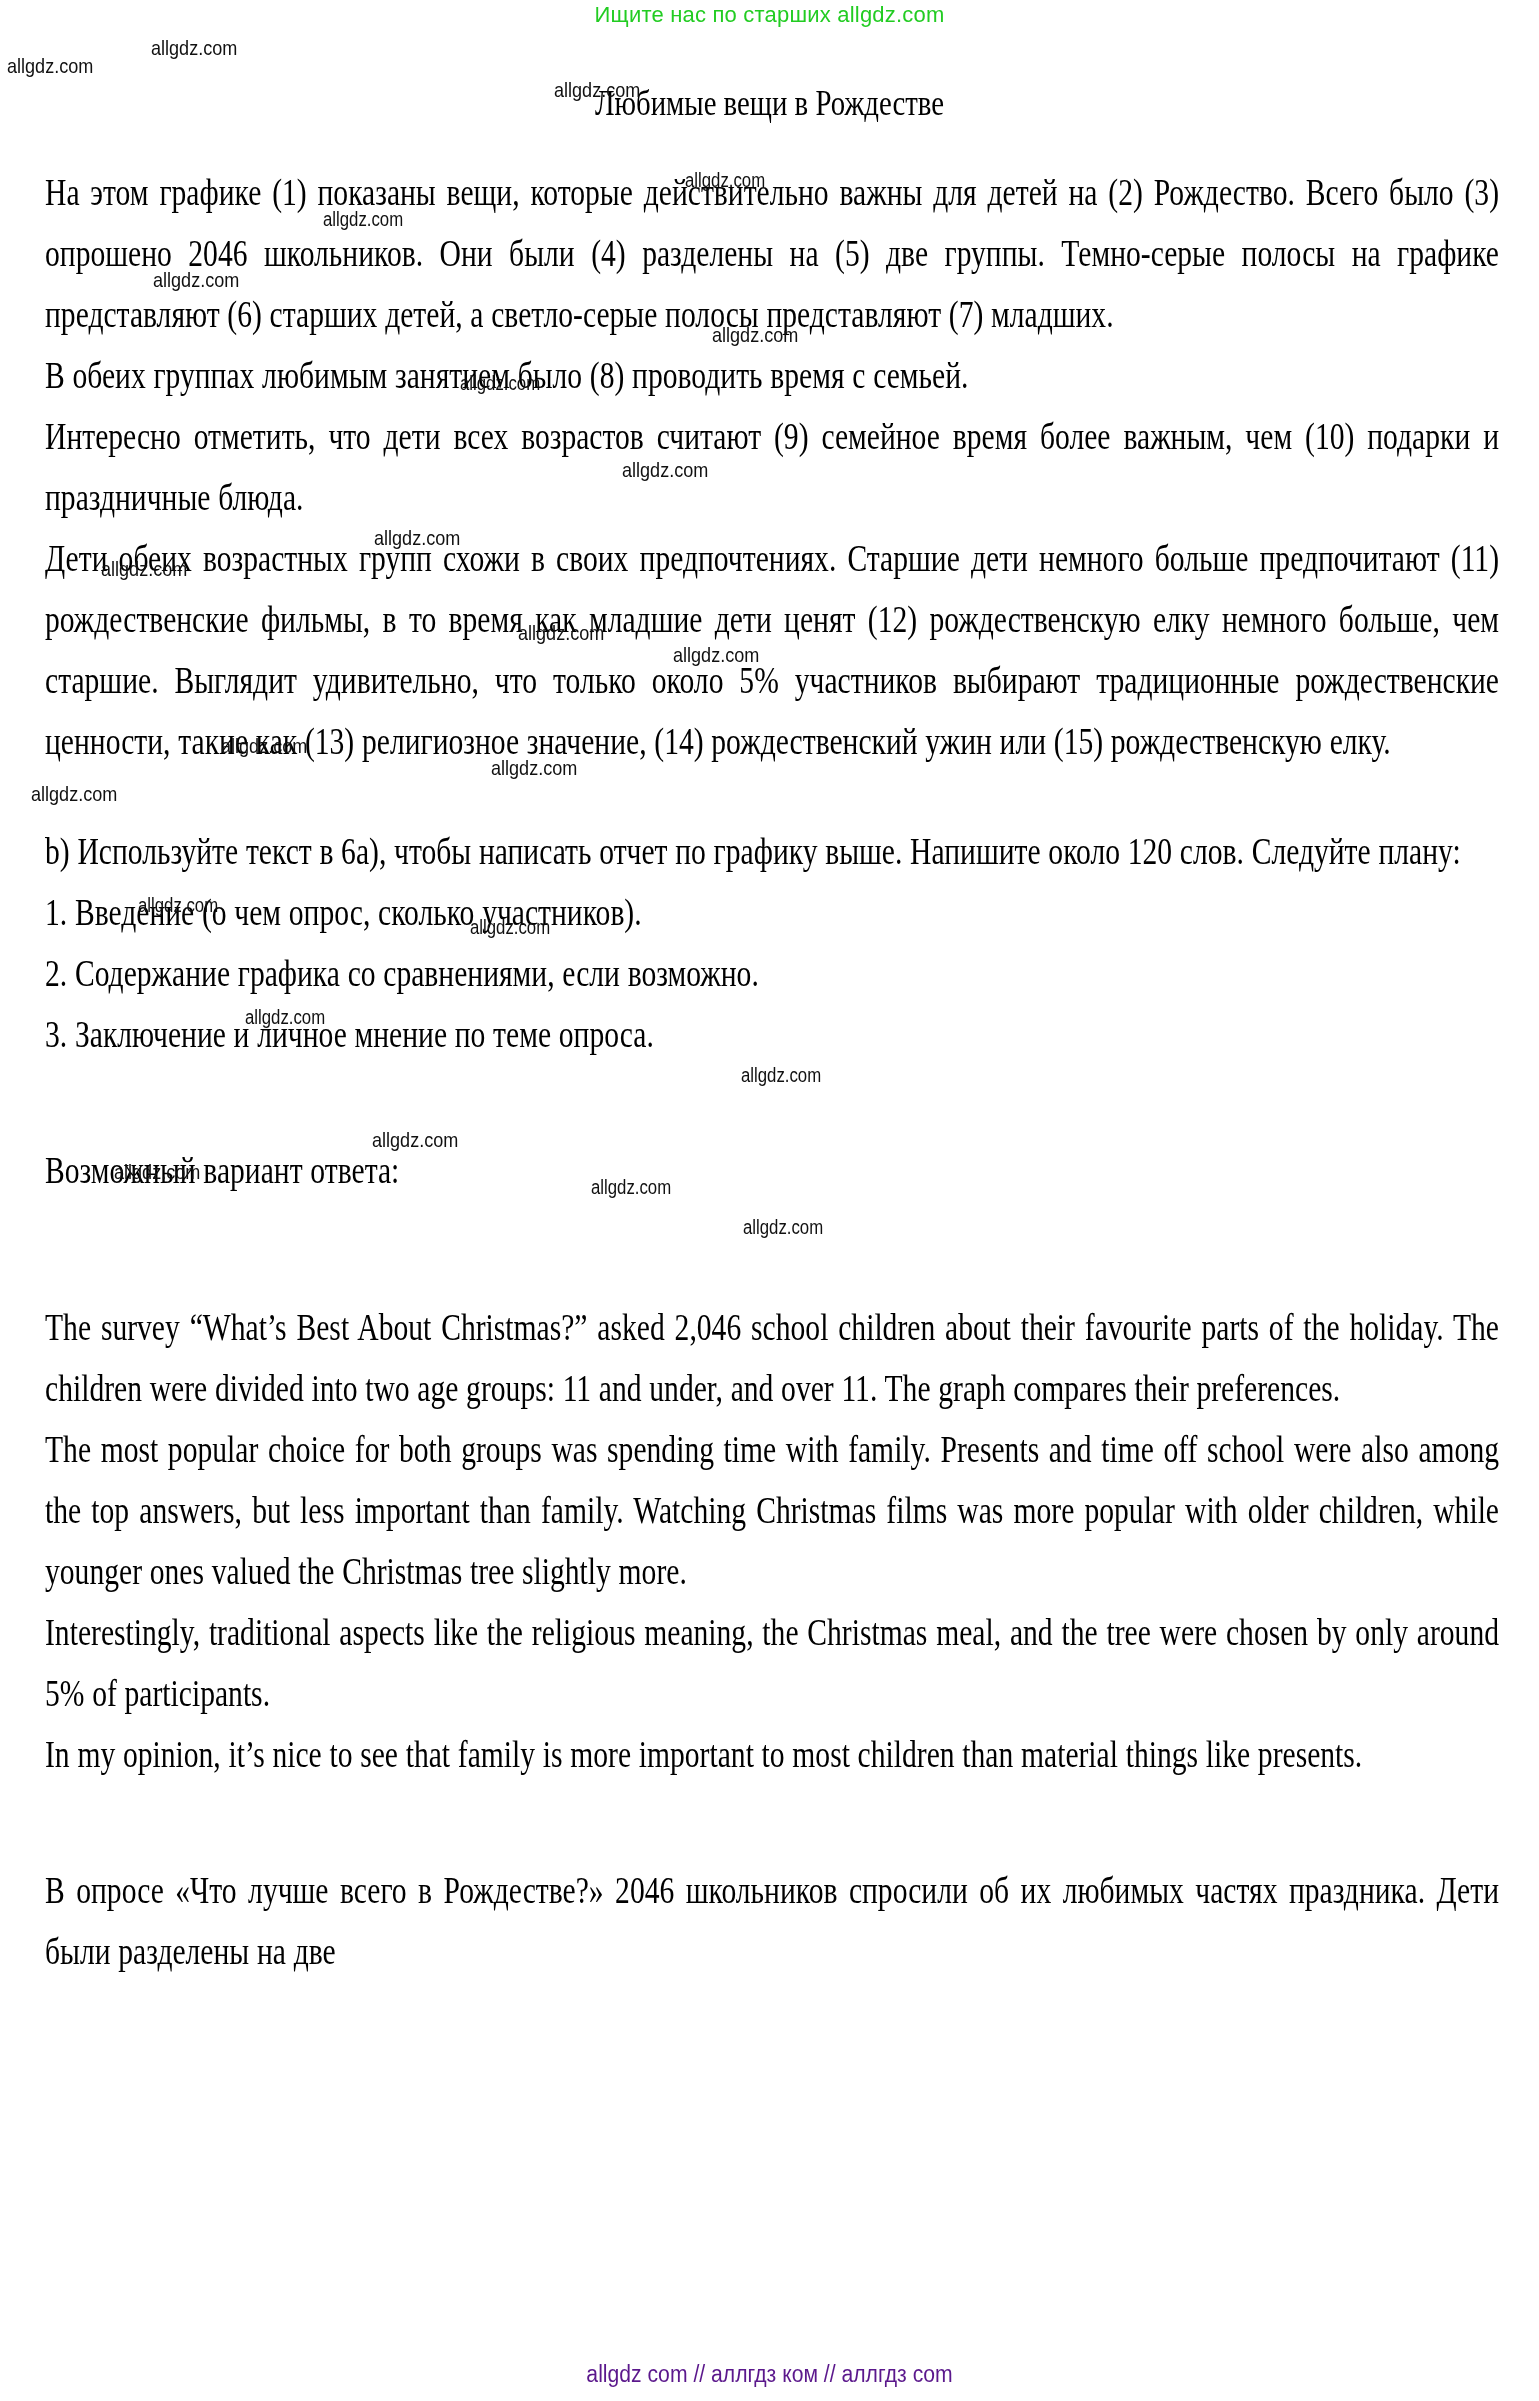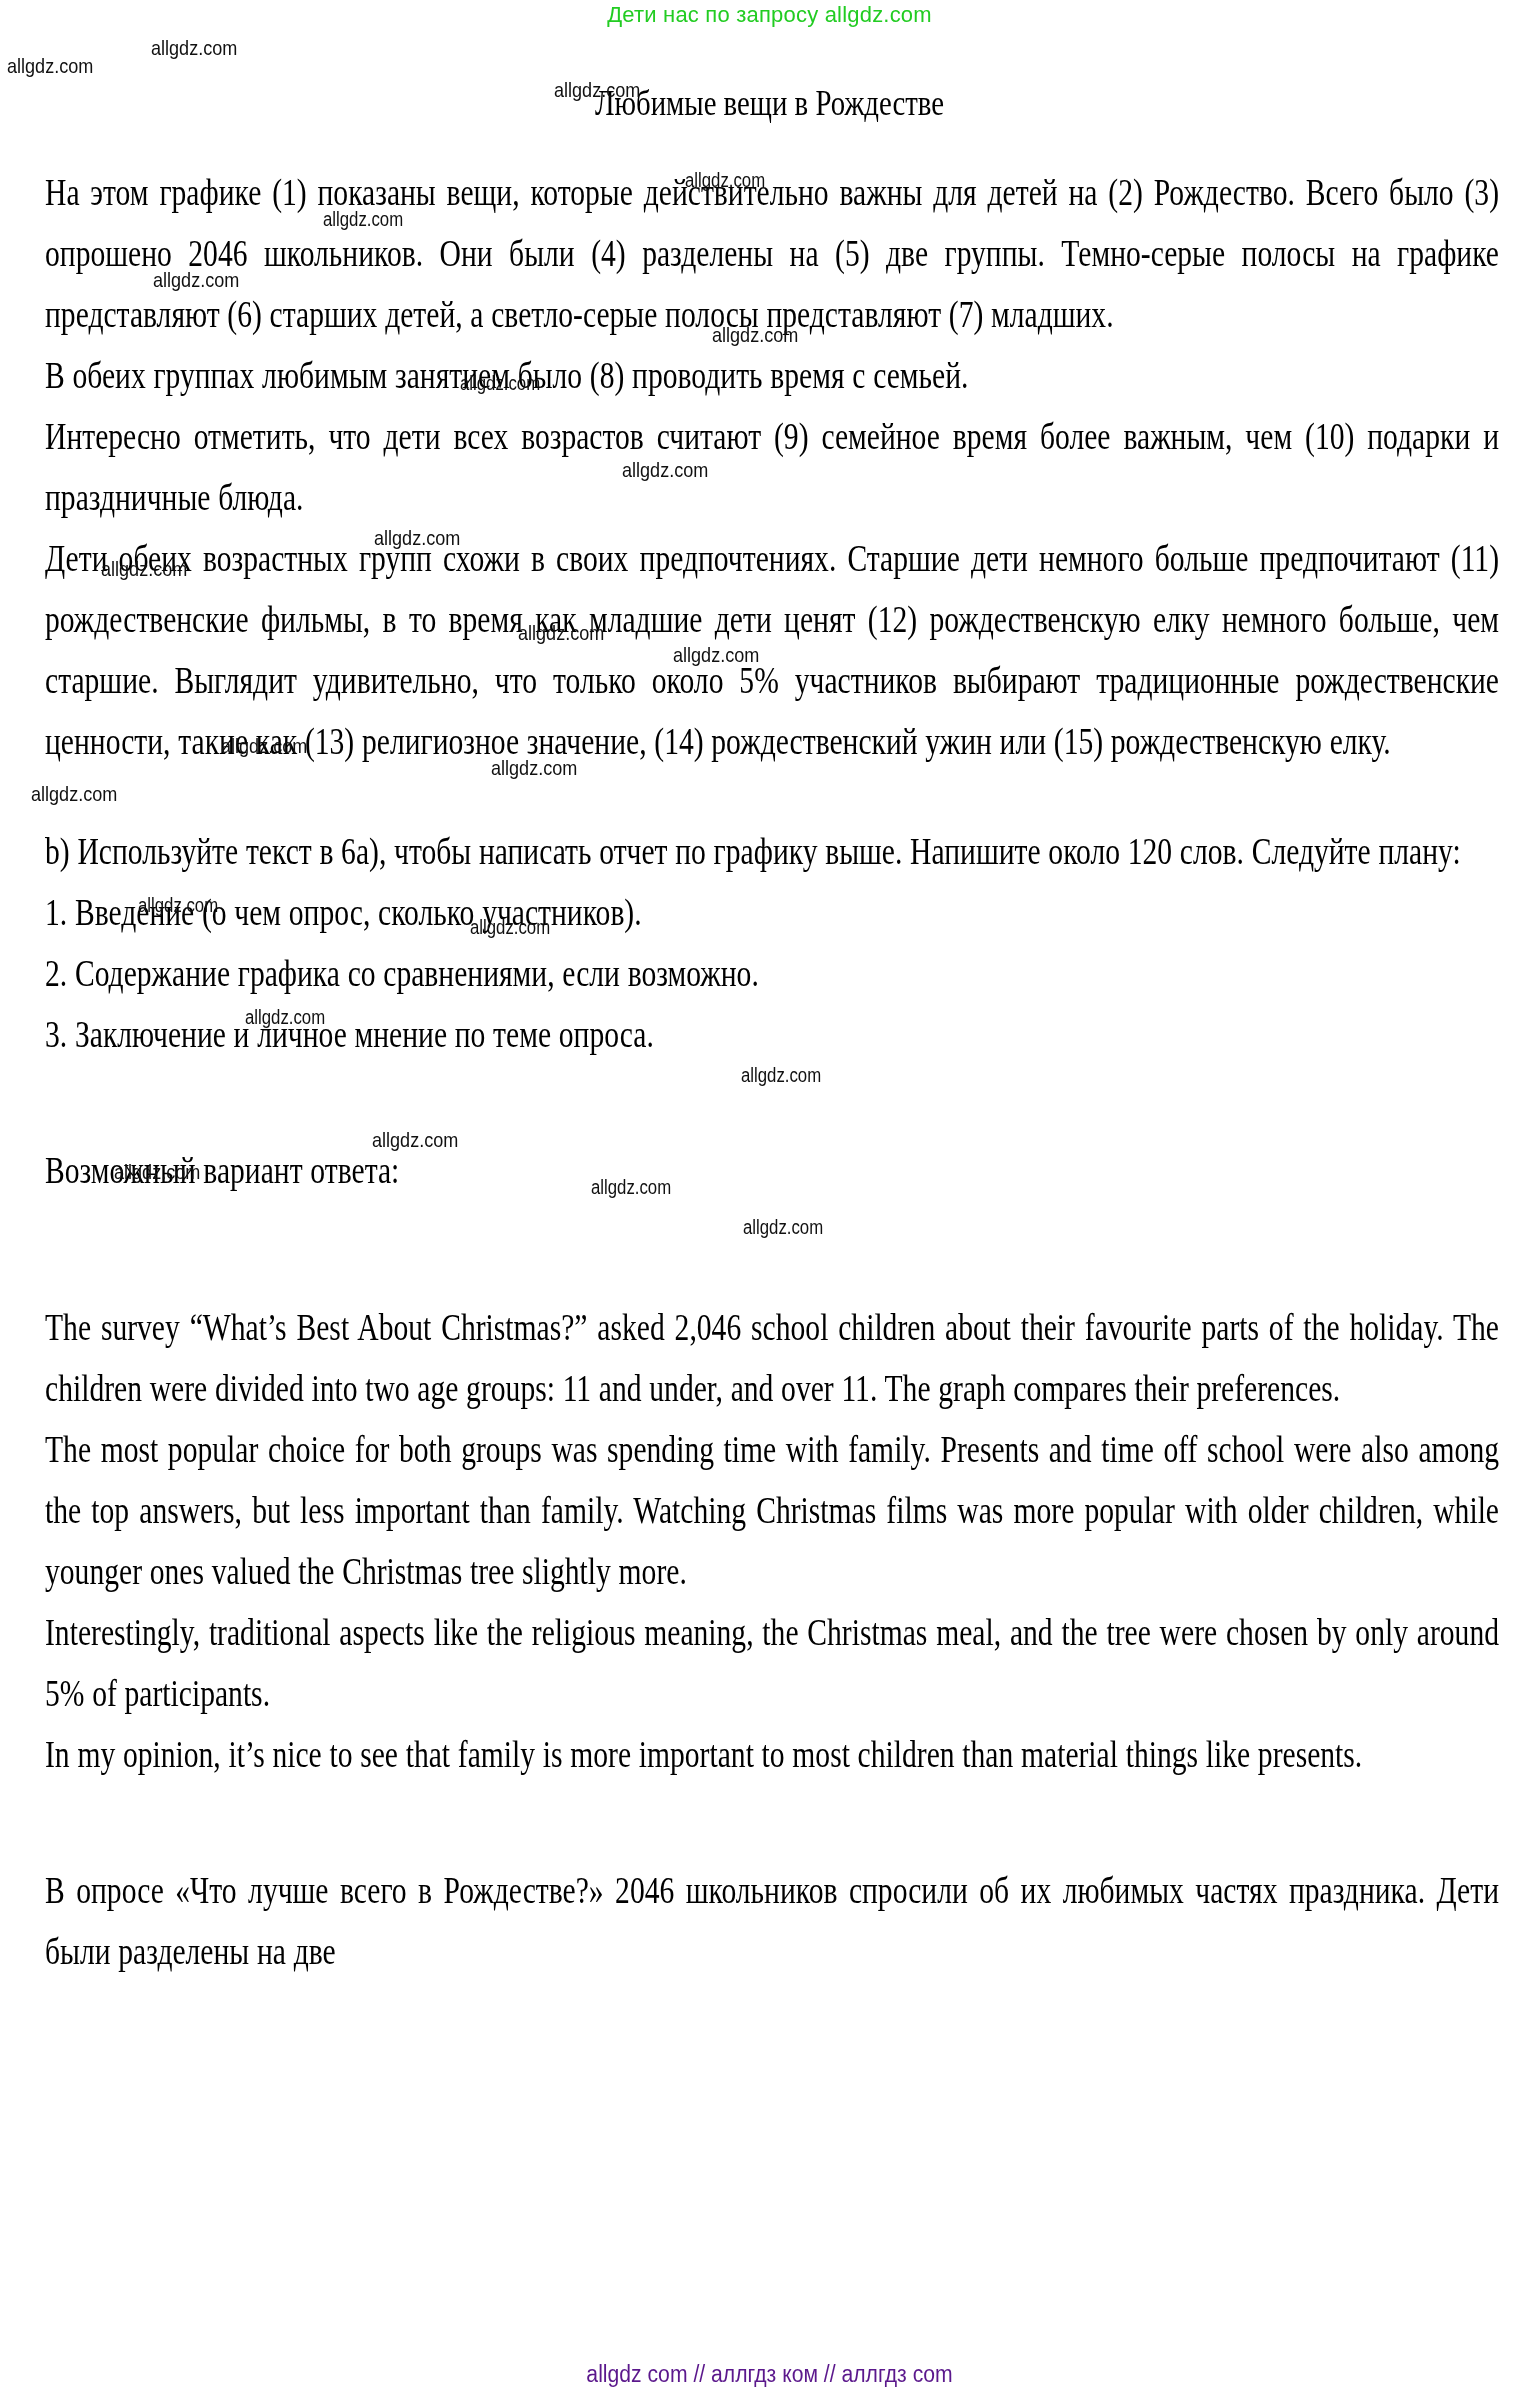--- a/index.html
+++ b/index.html
@@ -99,21 +99,21 @@
     pointer-events: none;
     transform: scaleX(0.86);
     transform-origin: 0 0;
   }
 </style>
 </head>
 <body>
 
 <div id="page">
 
-  <div class="promo-header" style="color: rgb(34, 204, 34);">Дети нас по запросу allgdz.com</div>
+  <div class="promo-header" style="color: rgb(34, 204, 34);">Ищите нас по старших allgdz.com</div>
 
   <h1 class="doc-title">Любимые вещи в Рождестве</h1>
 
   <div class="content">
 
     <p class="para">На этом графике (1) показаны вещи, которые действительно важны для детей на (2) Рождество. Всего было (3) опрошено 2046 школьников. Они были (4) разделены на (5) две группы. Темно-серые полосы на графике представляют (6) старших детей, а светло-серые полосы представляют (7) младших.</p>
 
     <p class="para">В обеих группах любимым занятием было (8) проводить время с семьей.</p>
 
     <p class="para">Интересно отметить, что дети всех возрастов считают (9) семейное время более важным, чем (10) подарки и праздничные блюда.</p>

